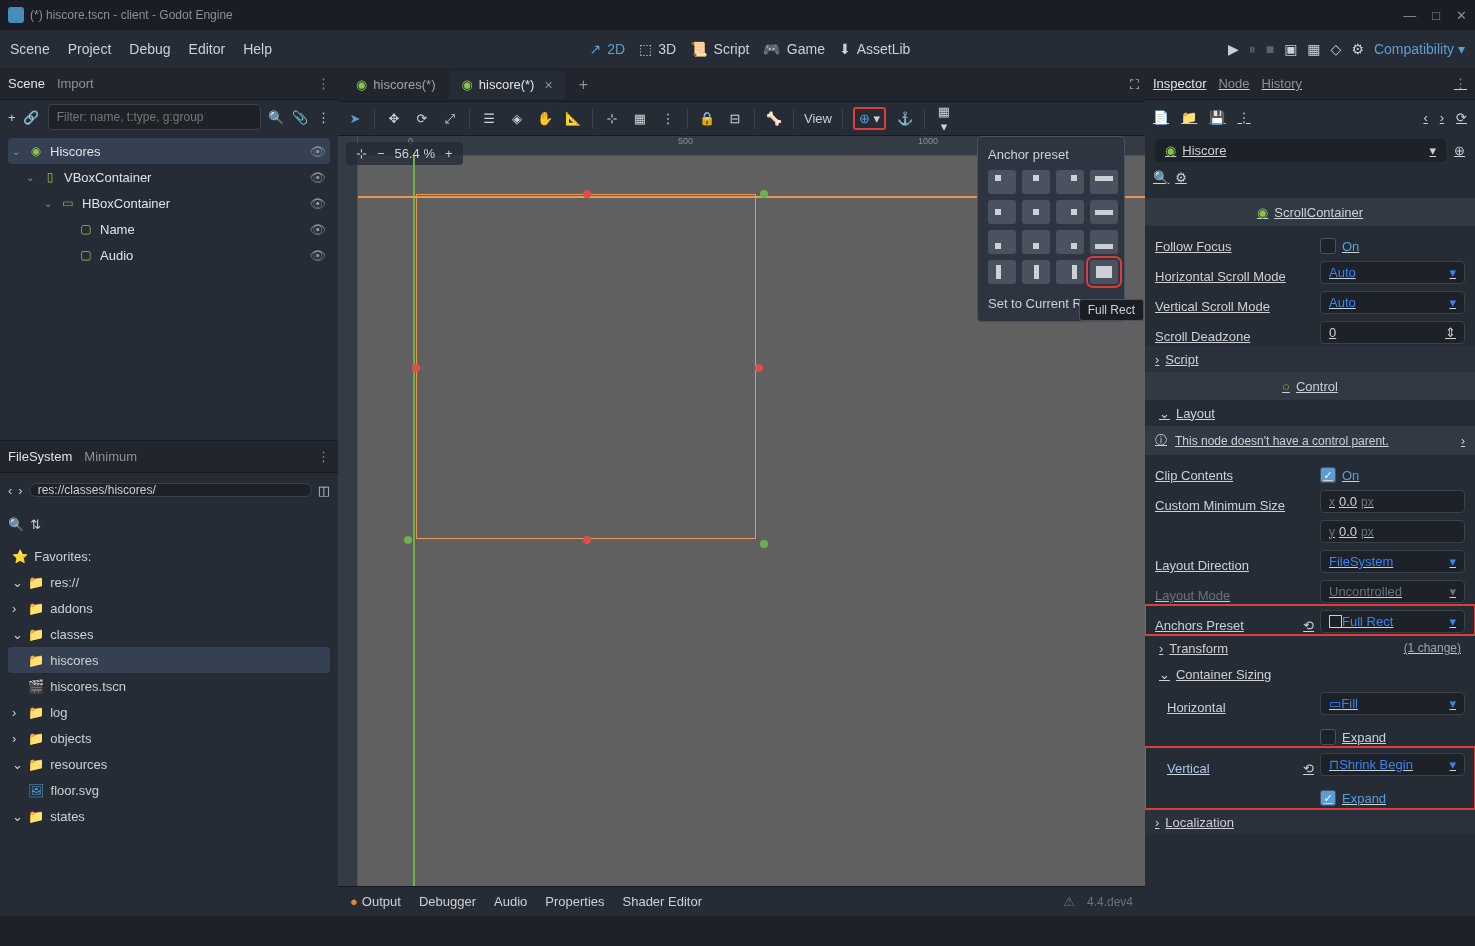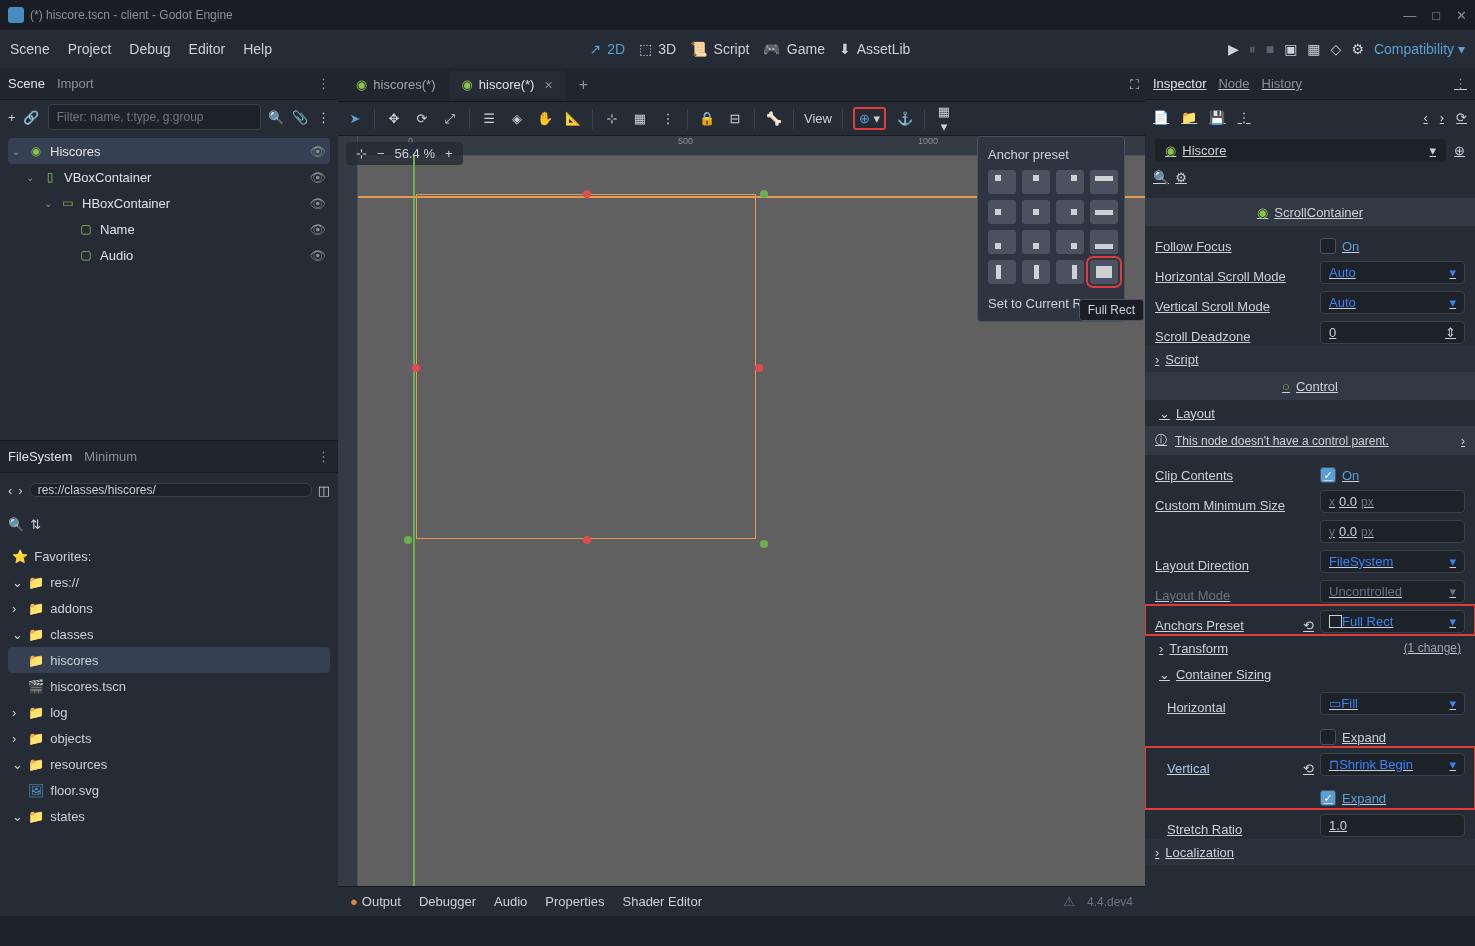--- a/index.html
+++ b/index.html
@@ -588,24 +588,16 @@
         </div>
         <div class="prop-row" style="padding-left:22px">
           <span class="prop-label"></span>
           <div class="prop-value">
               <span class="checkbox checked">✓</span>
               <span class="blue-link">Expand</span>
             </div>
         </div>
       </div>
 
-      <div class="prop-row" style="padding-left:22px">
-        <span class="prop-label">Stretch Ratio</span>
-        <div class="prop-value">
-            <div class="numfield">
-              <span>1.0</span>
-            </div>
-          </div>
-      </div>
       <div class="section-toggle">› <span style="font-weight:500">Localization</span></div>
     </div>
   </div>
 </div>
 
 </body></html>

